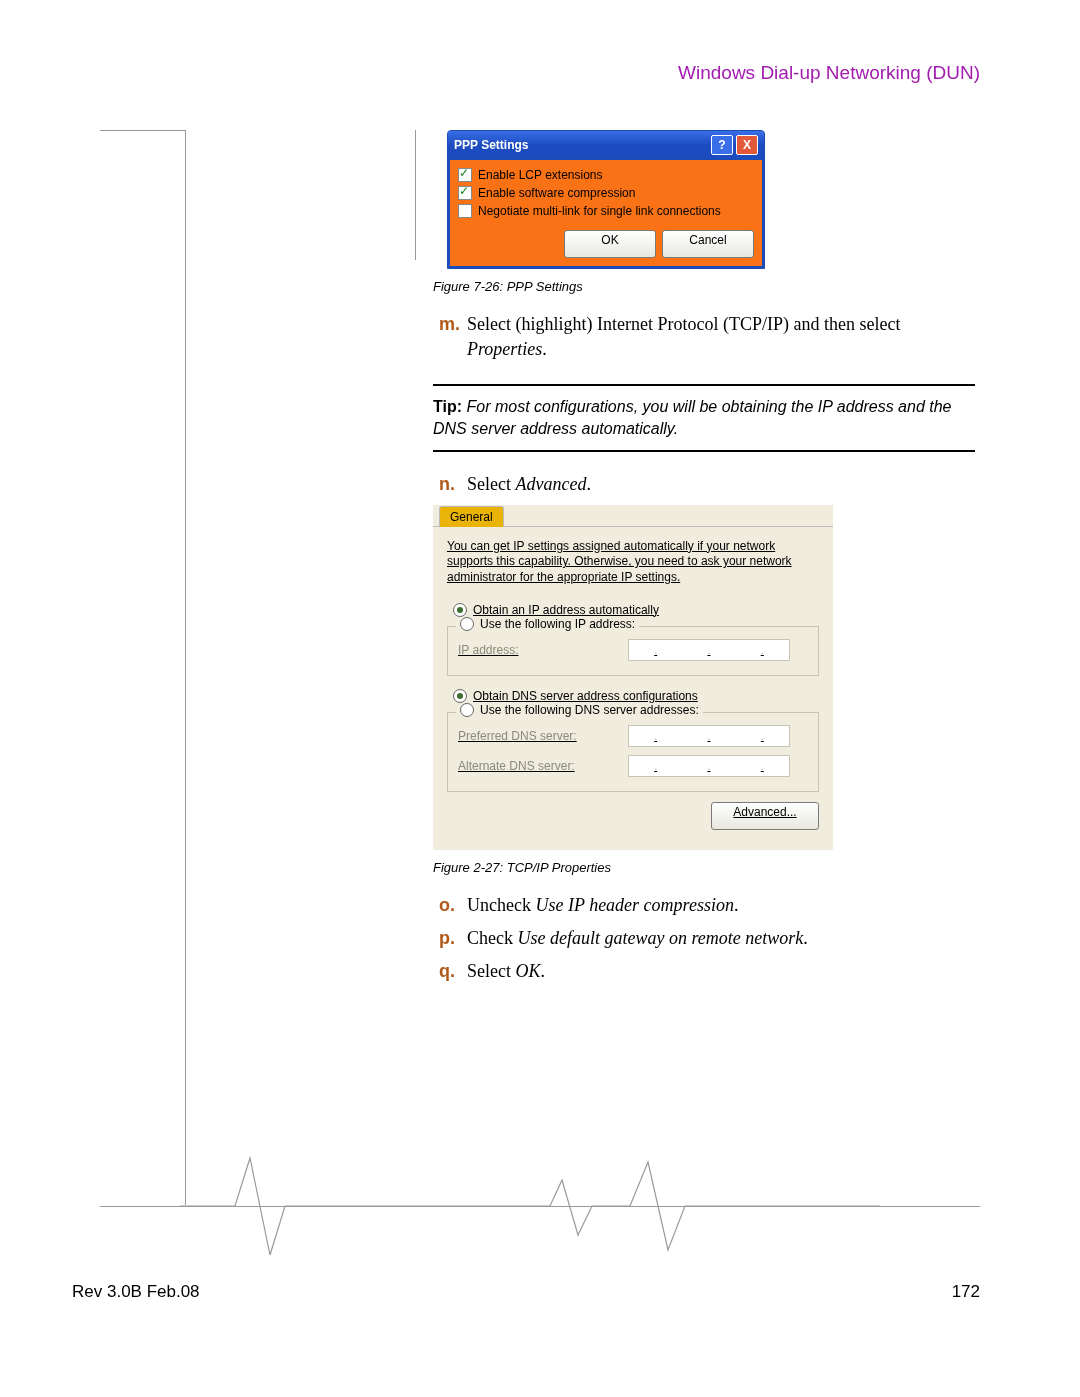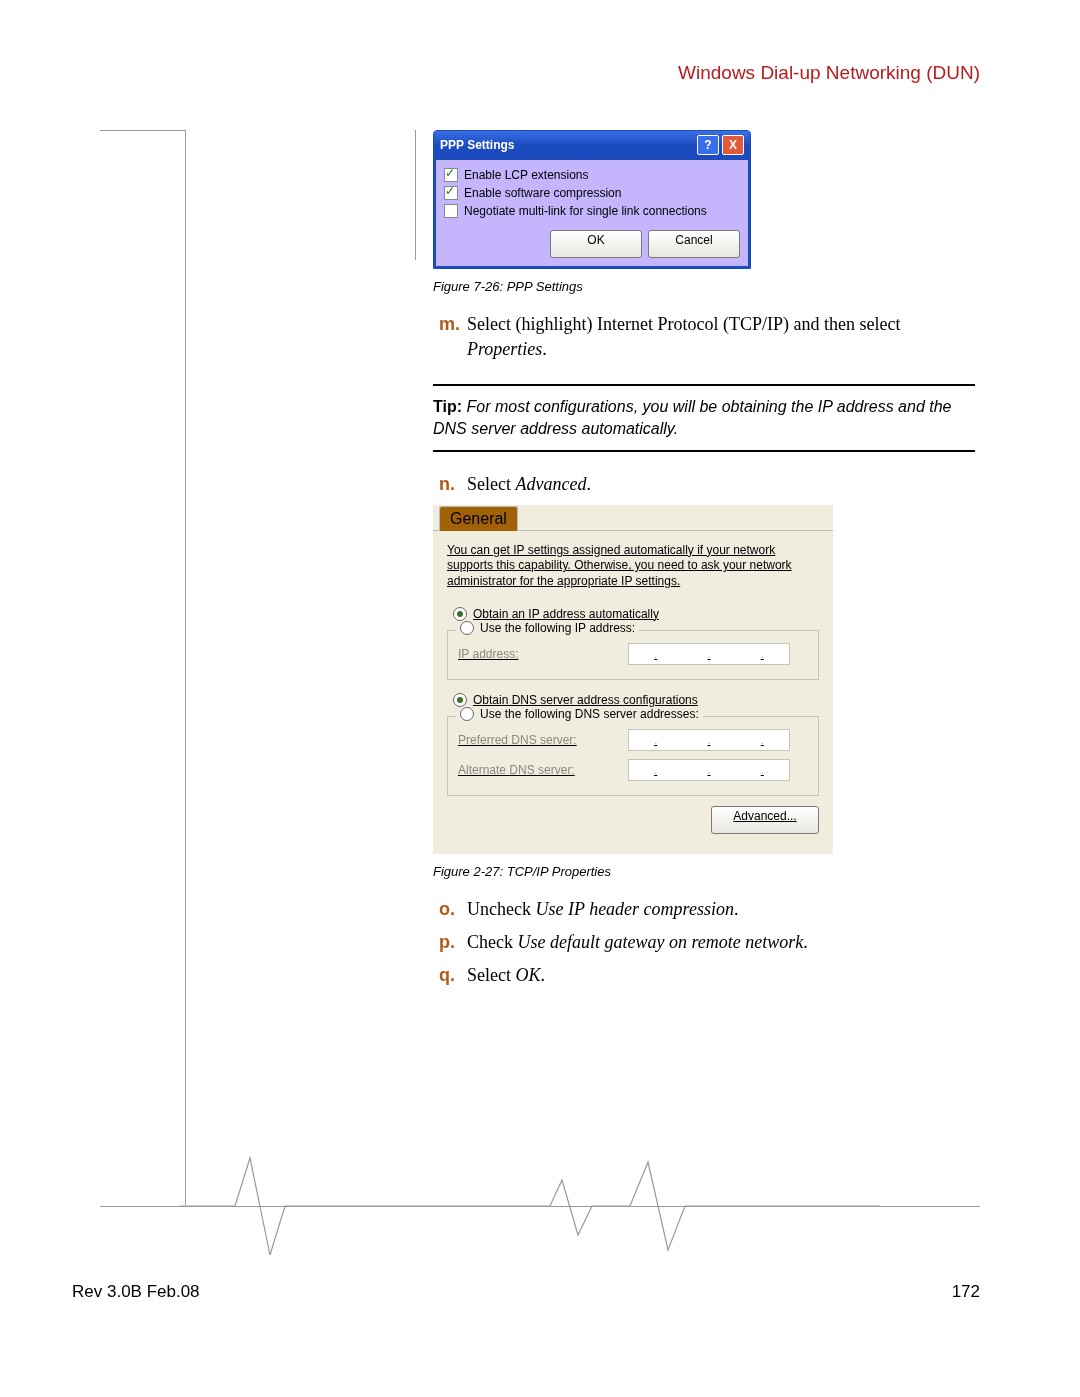--- a/index.html
+++ b/index.html
@@ -10,21 +10,21 @@
     width: 1080px;
     height: 1397px;
     position: relative;
     color: #000;
   }
   .page-header {
     position: absolute;
     top: 62px;
     right: 100px;
     font-size: 19px;
-    color: #b91c1c;
+    color: #a21caf;
   }
   .left-rule {
     position: absolute;
     left: 100px;
     top: 130px;
     width: 85px;
     height: 1px;
     background: #999;
   }
   .vertical-rule {
@@ -47,24 +47,24 @@
     top: 130px;
     width: 1px;
     height: 130px;
     background: #999;
   }
   
   .ppp-window {
     width: 316px;
     border: 1px solid #1a4db3;
     border-radius: 4px 4px 0 0;
-    margin-left: 18px;
+    margin-left: 32px;
     font-family: Tahoma, Arial, sans-serif;
     font-size: 12px;
-    background: #c4b5fd;
+    background: #f97316;
   }
   .ppp-titlebar {
     background: linear-gradient(to bottom, #3a6ee8, #1b4bbf 50%, #1b4bbf);
     color: #fff;
     font-weight: bold;
     padding: 4px 6px;
     display: flex;
     align-items: center;
     height: 20px;
     border-bottom: 1px solid #1a4db3;
@@ -165,25 +165,25 @@
     width: 400px;
     margin-left: 18px;
     background: #f0ecde;
     font-family: Tahoma, Arial, sans-serif;
     font-size: 12px;
     position: relative;
     padding-bottom: 12px;
   }
   .tcpip-tab {
     display: inline-block;
-    background: #a16207;
+    background: #eab308;
     border: 1px solid #bbb;
     border-bottom: none;
     padding: 3px 10px;
-    font-size: 16px;
+    font-size: 12px;
     margin-left: 6px;
     border-radius: 3px 3px 0 0;
     position: relative;
     top: 1px;
   }
   .tcpip-inner {
     border-top: 1px solid #bbb;
     padding: 12px 14px 8px 14px;
     background: #f0ecde;
     text-decoration: underline;

